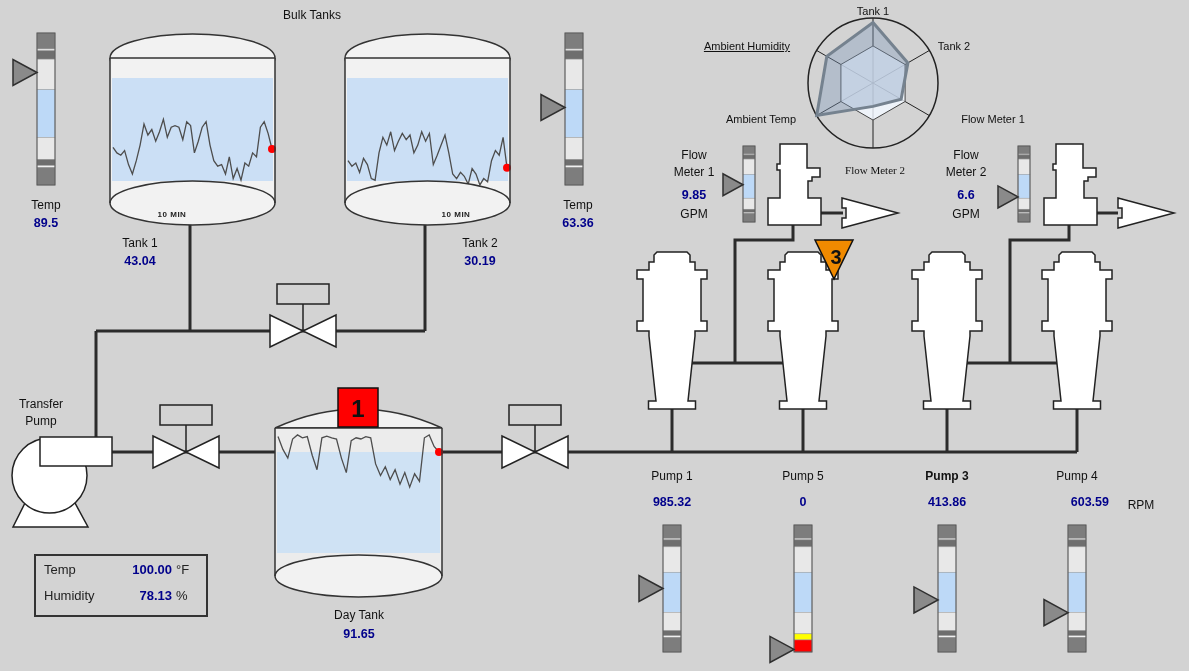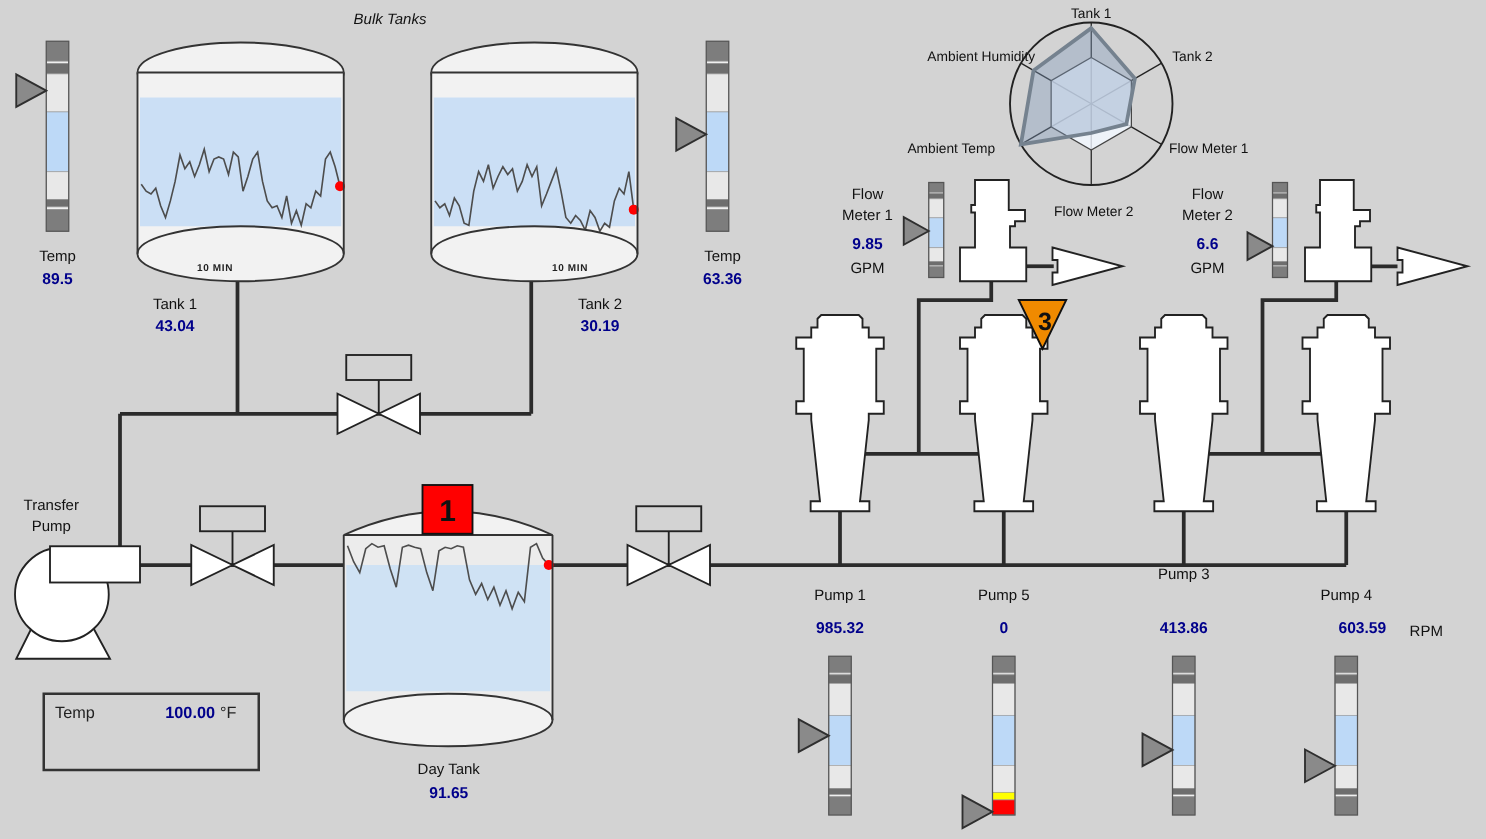--- a/index.html
+++ b/index.html
@@ -244,42 +244,42 @@
           <rect x="338" y="388" width="40" height="39" fill="#ff0000" stroke="#111" stroke-width="1.5"></rect>
           <text x="358" y="417" text-anchor="middle" font-size="24" font-weight="bold" font-family="Liberation Sans, sans-serif" fill="#111">1</text>
         </g>
         <g>
           <polygon points="815,240 853,240 834,279" fill="#f08a00" stroke="#111" stroke-width="1.5"></polygon>
           <text x="836" y="264" text-anchor="middle" font-size="20" font-weight="bold" font-family="Liberation Sans, sans-serif" fill="#111">3</text>
         </g>
       </g>
 </svg>
 
-<div class="lbl" style="left:262px;top:8px;width:100px;font-style:italic;">Bulk Tanks</div>
+<div class="lbl" style="left:262px;top:8px;width:100px;">Bulk Tanks</div>
 
 <div class="lbl" style="left:16px;top:198px;width:60px;">Temp</div>
 <div class="lbl val" style="left:16px;top:216px;width:60px;">89.5</div>
 
 <div class="lbl" style="left:108px;top:236px;width:64px;">Tank 1</div>
 <div class="lbl val" style="left:108px;top:254px;width:64px;">43.04</div>
 <div class="lbl tiny" style="left:146px;top:208px;width:52px;">10 MIN</div>
 
 <div class="lbl" style="left:448px;top:236px;width:64px;">Tank 2</div>
 <div class="lbl val" style="left:448px;top:254px;width:64px;">30.19</div>
 <div class="lbl tiny" style="left:430px;top:208px;width:52px;">10 MIN</div>
 
 <div class="lbl" style="left:548px;top:198px;width:60px;">Temp</div>
 <div class="lbl val" style="left:548px;top:216px;width:60px;">63.36</div>
 
 <div class="lbl sm" style="left:833px;top:4px;width:80px;">Tank 1</div>
 <div class="lbl sm" style="left:914px;top:39px;width:80px;">Tank 2</div>
-<div class="lbl sm" style="left:922px;top:112px;width:90px;">Flow Meter 1</div>
-<div class="lbl sm" style="left:830px;top:163px;width:90px;">Flow Meter 2</div>
+<div class="lbl sm" style="left:948px;top:112px;width:90px;">Flow Meter 1</div>
+<div class="lbl sm" style="left:830px;top:163px;width:90px;font-family:Liberation Serif, serif;">Flow Meter 2</div>
 <div class="lbl sm" style="left:716px;top:112px;width:90px;">Ambient Temp</div>
-<div class="lbl sm" style="left:730px;top:39px;width:110px;">Ambient Humidity</div>
+<div class="lbl sm" style="left:692px;top:39px;width:110px;text-decoration:underline;">Ambient Humidity</div>
 
 <div class="lbl" style="left:664px;top:148px;width:60px;">Flow</div>
 <div class="lbl" style="left:664px;top:165px;width:60px;">Meter 1</div>
 <div class="lbl val" style="left:664px;top:188px;width:60px;">9.85</div>
 <div class="lbl" style="left:664px;top:207px;width:60px;">GPM</div>
 
 <div class="lbl" style="left:936px;top:148px;width:60px;">Flow</div>
 <div class="lbl" style="left:936px;top:165px;width:60px;">Meter 2</div>
 <div class="lbl val" style="left:936px;top:188px;width:60px;">6.6</div>
 <div class="lbl" style="left:936px;top:207px;width:60px;">GPM</div>
@@ -287,27 +287,32 @@
 <div class="lbl" style="left:10px;top:397px;width:62px;">Transfer</div>
 <div class="lbl" style="left:10px;top:414px;width:62px;">Pump</div>
 
 <div class="lbl" style="left:322px;top:608px;width:74px;">Day Tank</div>
 <div class="lbl val" style="left:322px;top:627px;width:74px;">91.65</div>
 
 <div class="lbl" style="left:640px;top:469px;width:64px;">Pump 1</div>
 <div class="lbl val" style="left:640px;top:495px;width:64px;">985.32</div>
 <div class="lbl" style="left:771px;top:469px;width:64px;">Pump 5</div>
 <div class="lbl val" style="left:771px;top:495px;width:64px;">0</div>
-<div class="lbl" style="left:915px;top:452px;width:64px;">Pump 3</div>
+<div class="lbl" style="left:915px;top:469px;width:64px;font-weight:bold;">Pump 3</div>
 <div class="lbl val" style="left:915px;top:495px;width:64px;">413.86</div>
 <div class="lbl" style="left:1045px;top:469px;width:64px;">Pump 4</div>
 <div class="lbl val" style="left:1045px;top:495px;width:64px;text-align:right;">603.59</div>
 <div class="lbl" style="left:1116px;top:498px;width:50px;">RPM</div>
 
 <div class="panel">
   <div class="prow">
     <span class="plabel">Temp</span>
     <span class="pvalue">100.00</span>
     <span class="punit">°F</span>
   </div>
+  <div class="prow">
+    <span class="plabel">Humidity</span>
+    <span class="pvalue">78.13</span>
+    <span class="punit">%</span>
+  </div>
 </div>
 
 </div>
 
 </body></html>

